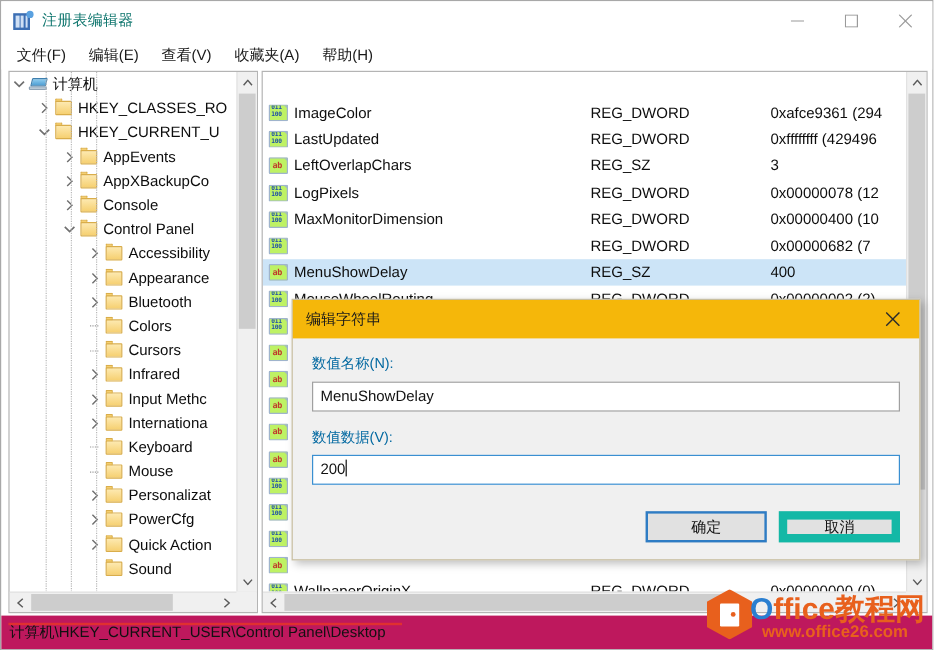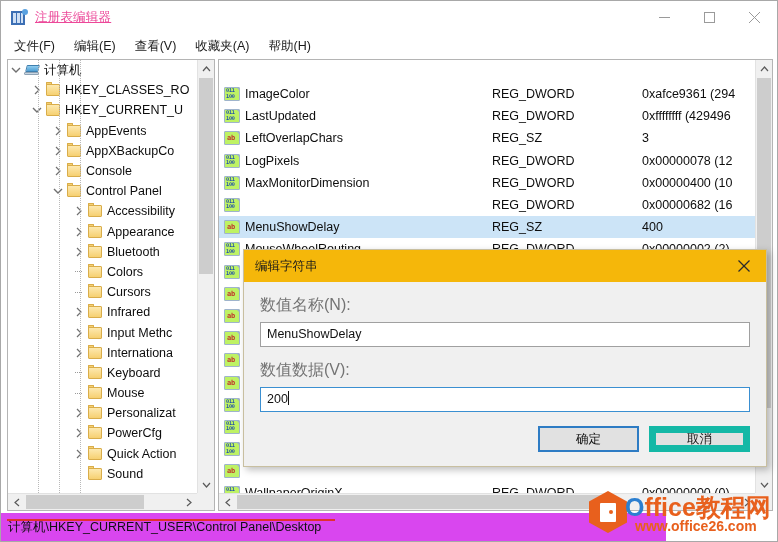--- a/index.html
+++ b/index.html
@@ -39,21 +39,21 @@
       linear-gradient(to bottom, #3c6fb4 0 100%);
     background-size: 100% 3px, 100% 100%;
     background-repeat: repeat-y, no-repeat;
     background-position: 0 0, 0 0;
   }
   #app-icon .dot {
     position: absolute; right: -1px; top: -1px; width: 6px; height: 6px;
     border-radius: 50%; background: #5aa1e0;
   }
   #window-title {
-    font-size: 12.5px; color: #ec4899; letter-spacing: .2px; text-decoration: underline;
+    font-size: 12.5px; color: #0f766e; letter-spacing: .2px;
   }
   #win-controls {
     position: absolute; right: 0; top: 0; height: 33px;
     display: flex;
   }
   .wc {
     width: 45px; height: 33px;
     display: flex; align-items: center; justify-content: center;
     color: #9a9a9a;
   }
@@ -236,22 +236,22 @@
     position: absolute; top: 1px; height: 14px;
     background: #cdcdcd;
   }
   .corner {
     position: absolute; right: 0; bottom: 0; width: 17px; height: 17px;
     background: #f0f0f0;
   }
 
   
   #statusbar {
-    position: absolute; left: 0; bottom: 0; width: 665px; height: 28px;
-    background: #d946ef;
+    position: absolute; left: 0; bottom: 0; width: 776px; height: 28px;
+    background: #be185d;
     display: flex; align-items: center;
   }
   #status-text {
     font-size: 12.5px; color: #111; padding-left: 7px;
     position: relative;
   }
   #status-underline {
     position: absolute; left: 6px; top: 518px; width: 328px; height: 2px;
     background: #e03030;
   }
@@ -275,21 +275,21 @@
   #dlg-close {
     position: absolute; right: 0; top: 0; width: 45px; height: 32px;
     display: flex; align-items: center; justify-content: center;
     color: #2b2b2b;
   }
   #dlg-body {
     position: absolute; left: 0; top: 32px; right: 0; bottom: 0;
     padding: 13px 16px 0 16px;
   }
   .dlg-label {
-    font-size: 16px; color: #737373; margin-bottom: 6px;
+    font-size: 12px; color: #0369a1; margin-bottom: 6px;
   }
   .dlg-input {
     width: 100%; height: 25px;
     background: #fff;
     border: 1px solid #a0a0a0;
     font-size: 12.5px; color: #111;
     padding: 0 0 0 6px;
     line-height: 23px;
     position: relative;
     overflow: hidden;
@@ -775,21 +775,21 @@
             <div class="c-data">0x00000400 (10</div>
           </div>
           <div class="lrow">
             <div class="c-name">
               <div class="vicon dword">
                 <div class="pg"></div>
                 <div class="txt">011<br>100</div>
               </div>
             </div>
             <div class="c-type">REG_DWORD</div>
-            <div class="c-data">0x00000682 (16</div>
+            <div class="c-data">0x00000682 (7</div>
           </div>
           <div class="lrow sel">
             <div class="c-name">
               <div class="vicon sz">
                 <div class="pg"></div>
                 <div class="txt">ab</div>
               </div>
               <span>MenuShowDelay</span>
             </div>
             <div class="c-type">REG_SZ</div>

